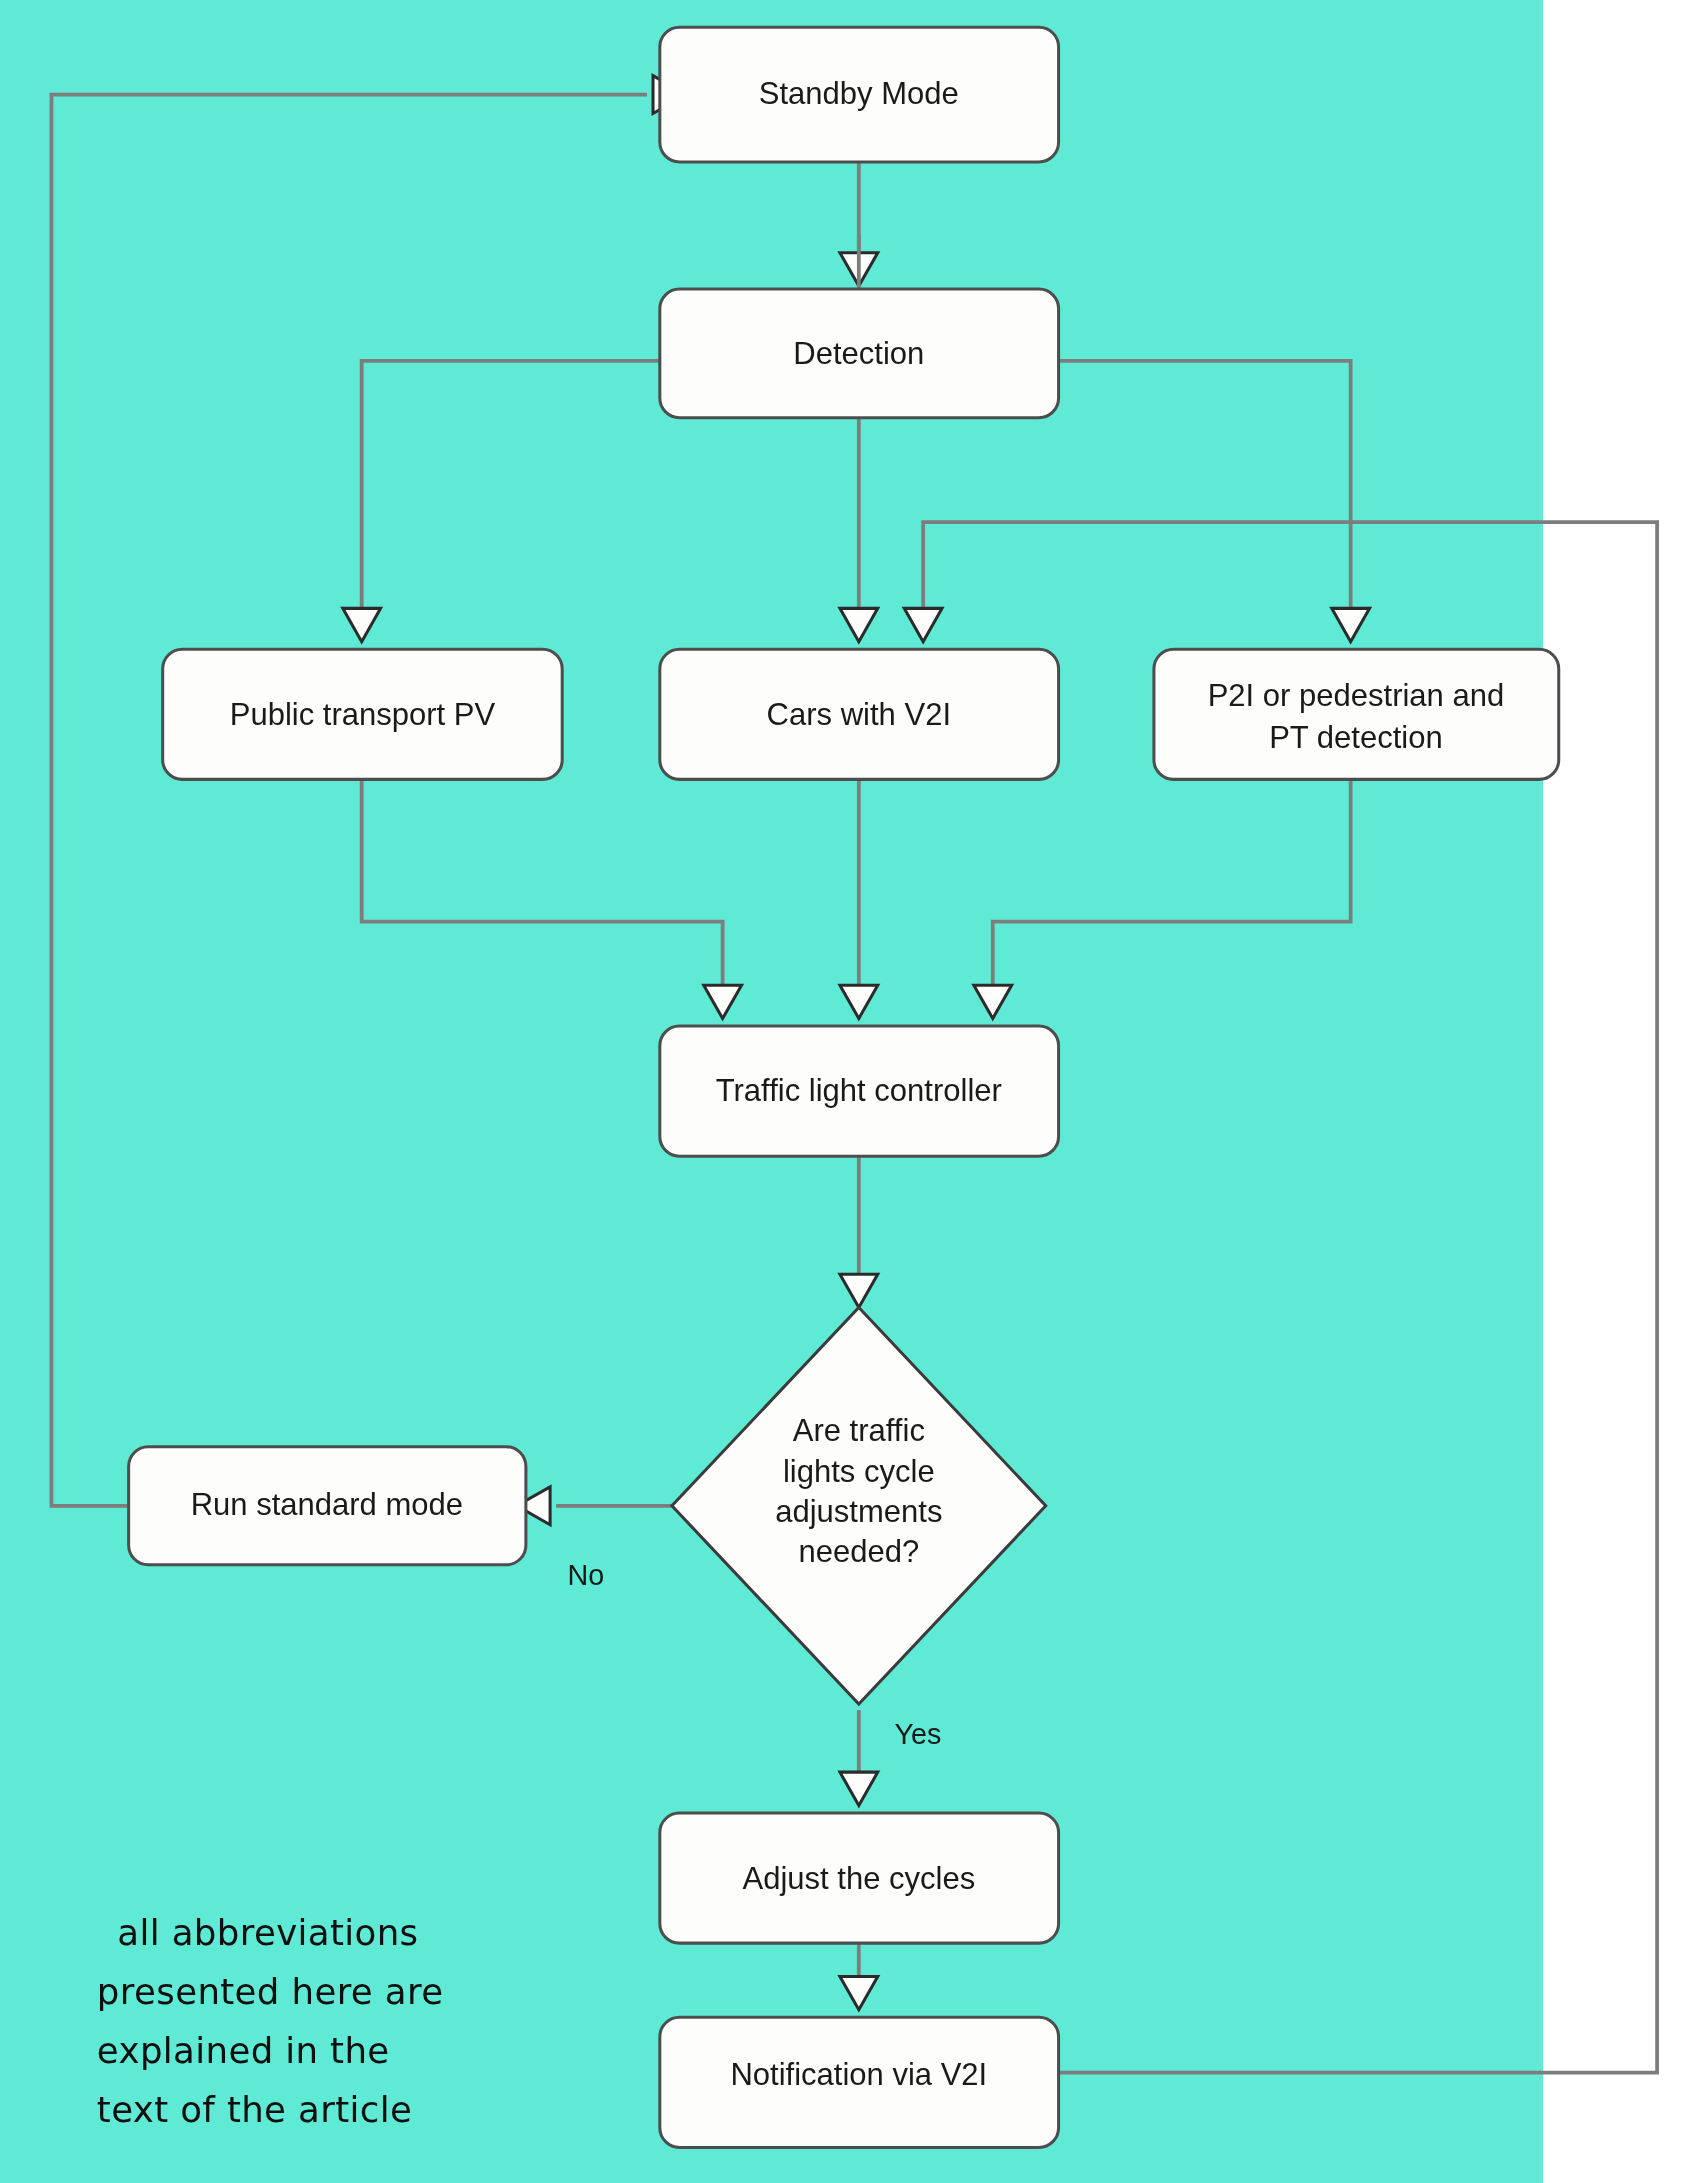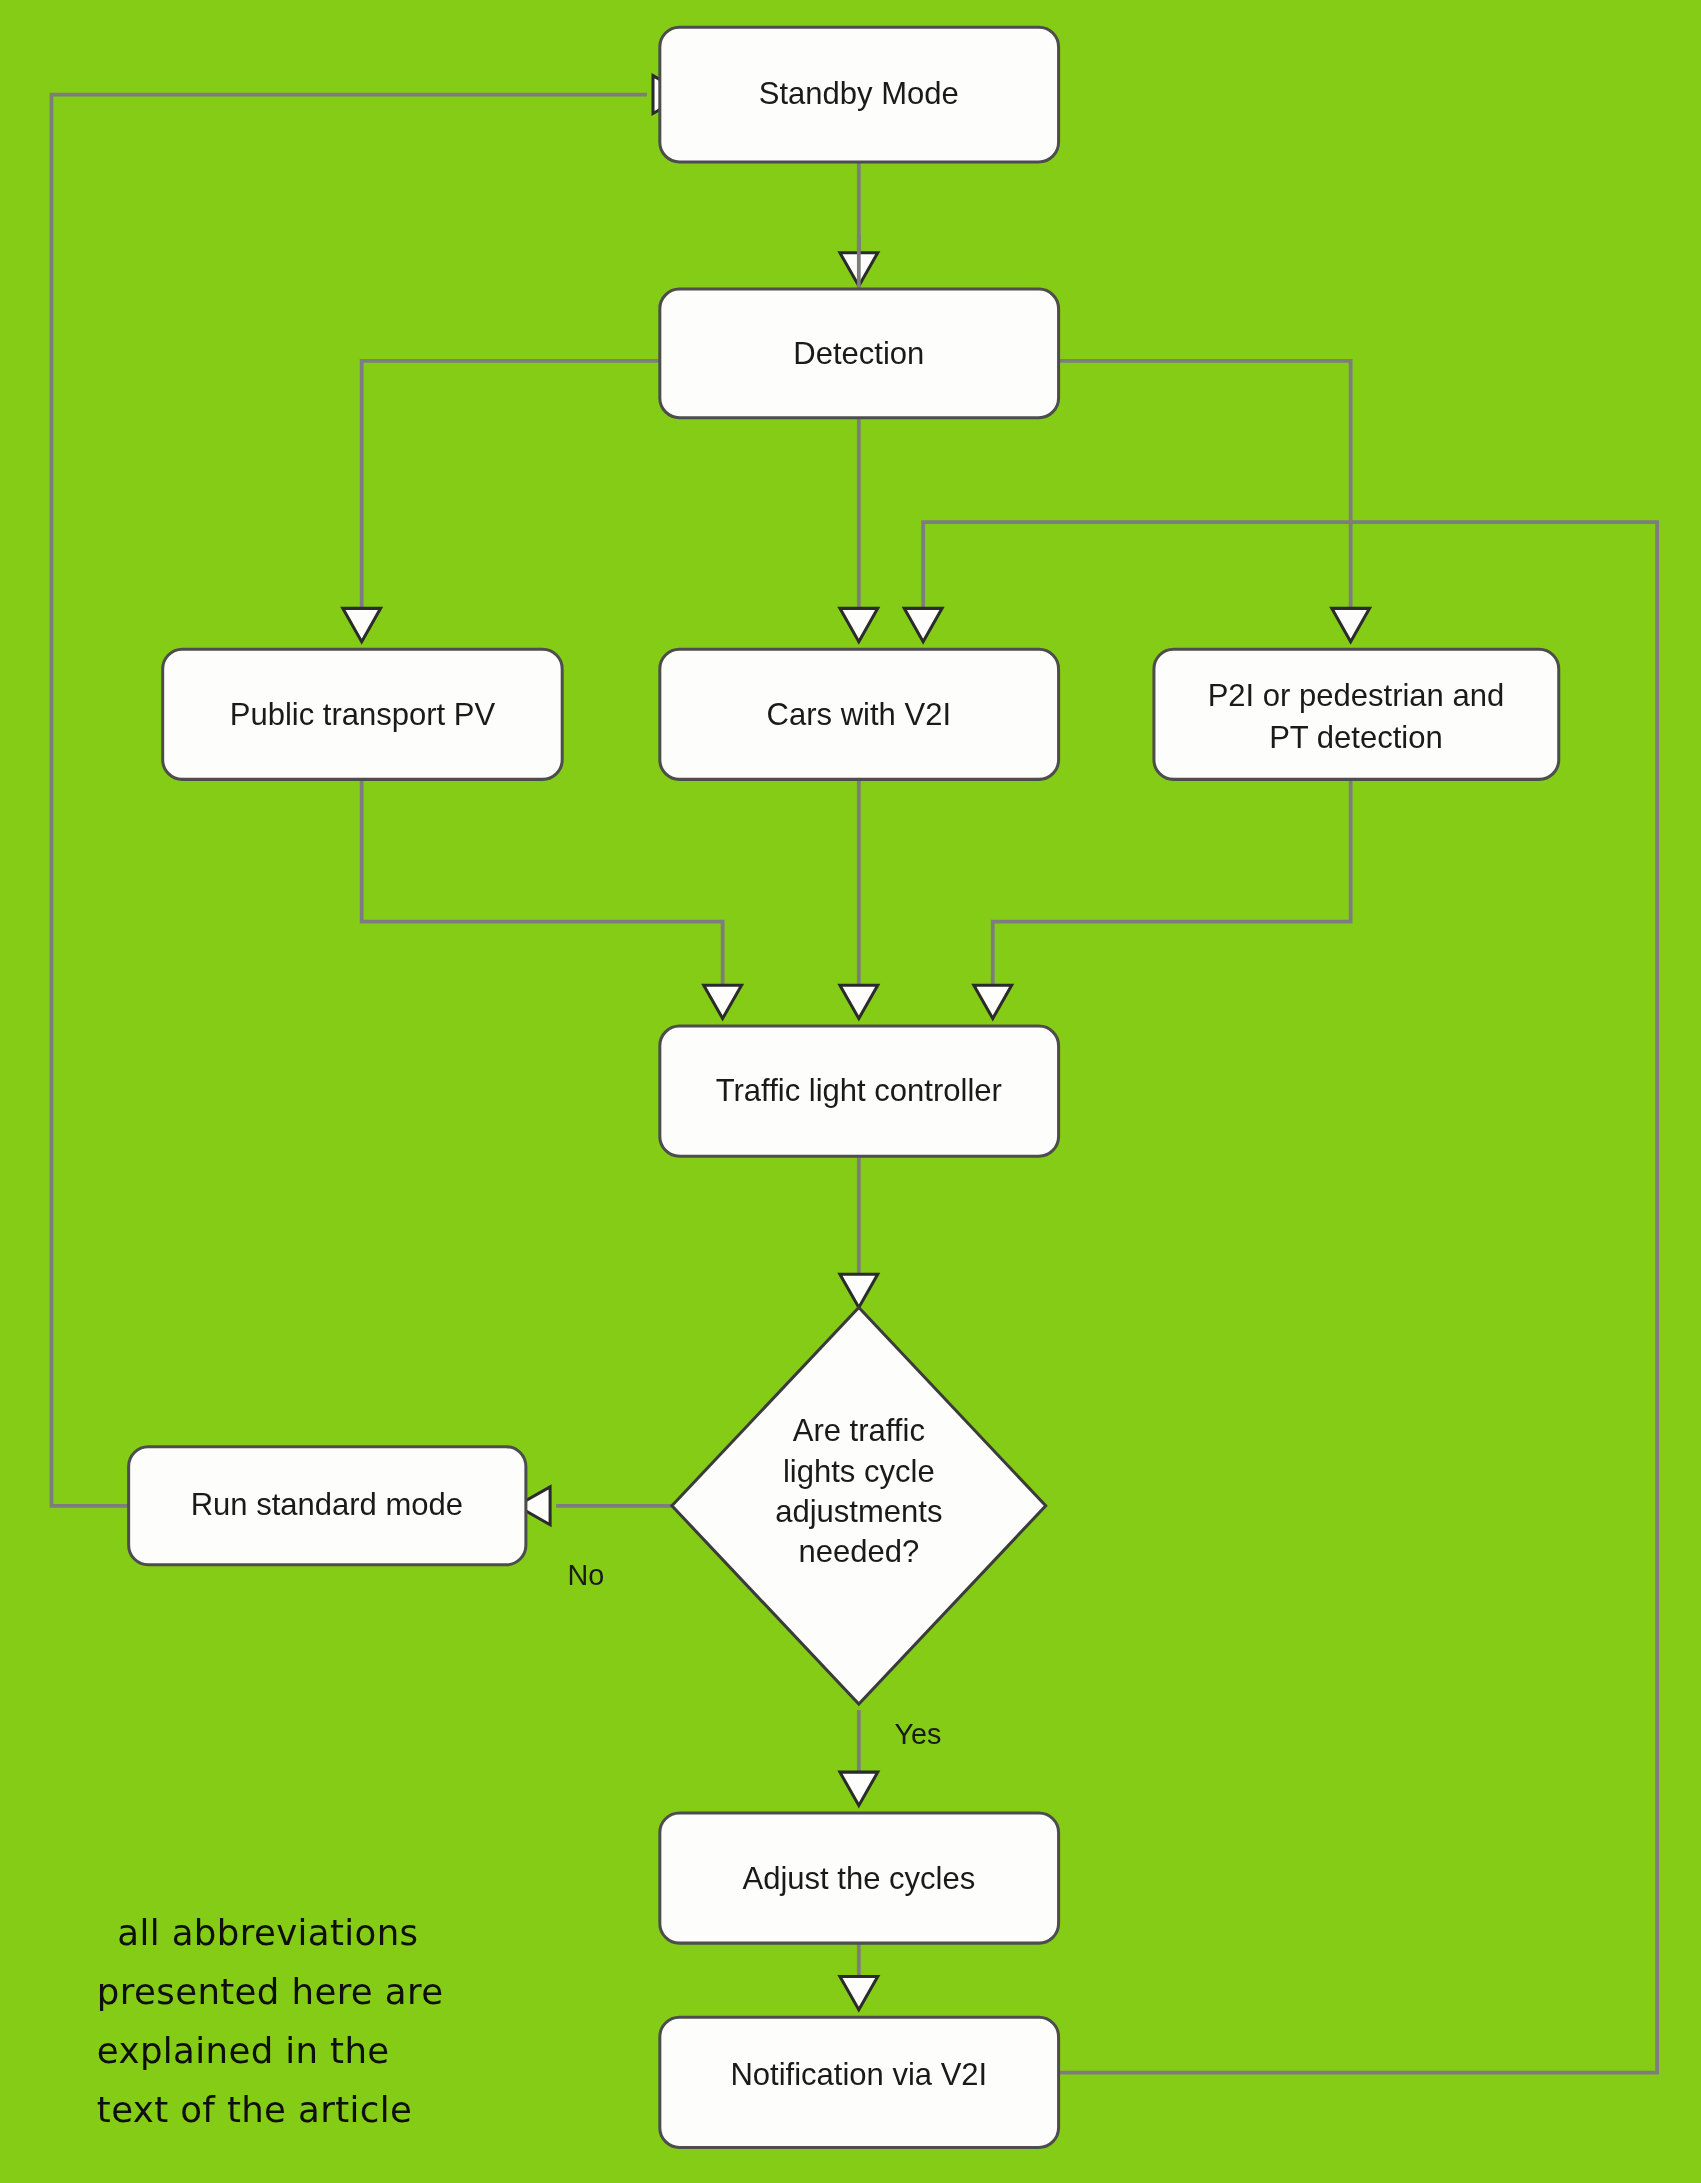--- a/index.html
+++ b/index.html
@@ -8,23 +8,23 @@
     background: #ffffff;
   }
   body {
     width: 1701px;
     height: 2183px;
     font-family: "Liberation Sans", sans-serif;
     overflow: hidden;
   }
   #diagram-root {
     position: relative;
-    width: 1701px;
+    width: 1543px;
     height: 2183px;
-    background: #84cc16;
+    background: #5eead4;
   }
   svg#flow {
     position: absolute;
     top: 0;
     left: 0;
     width: 1701px;
     height: 2183px;
     display: block;
   }
   .node-box {

